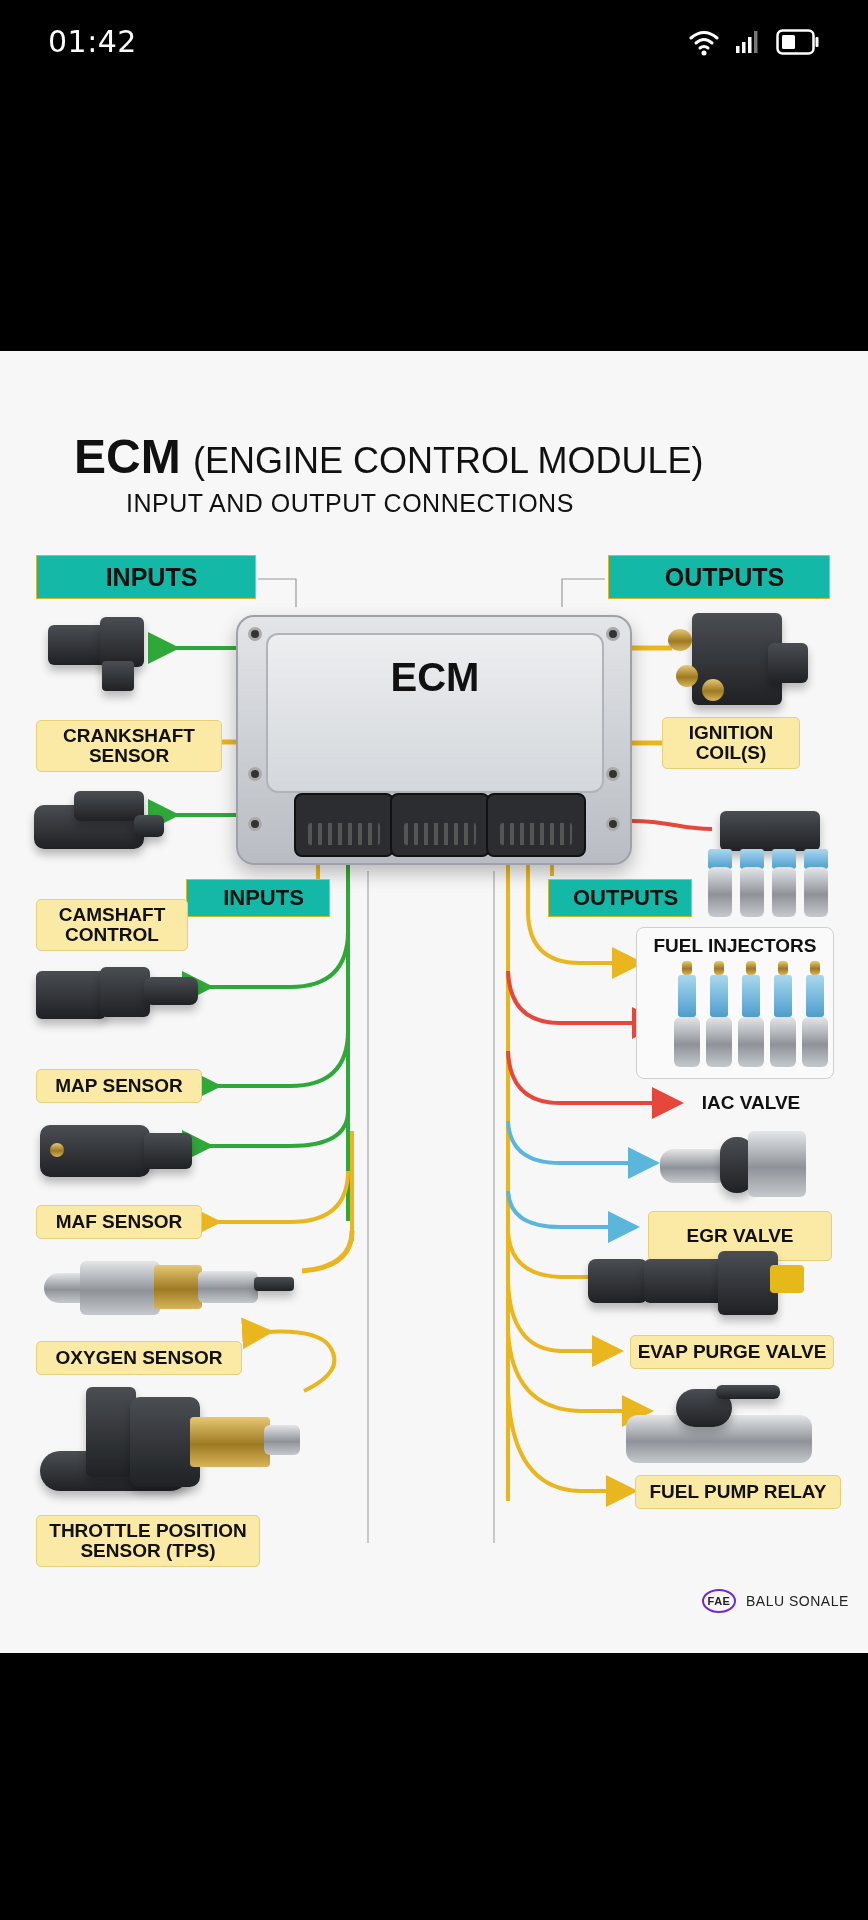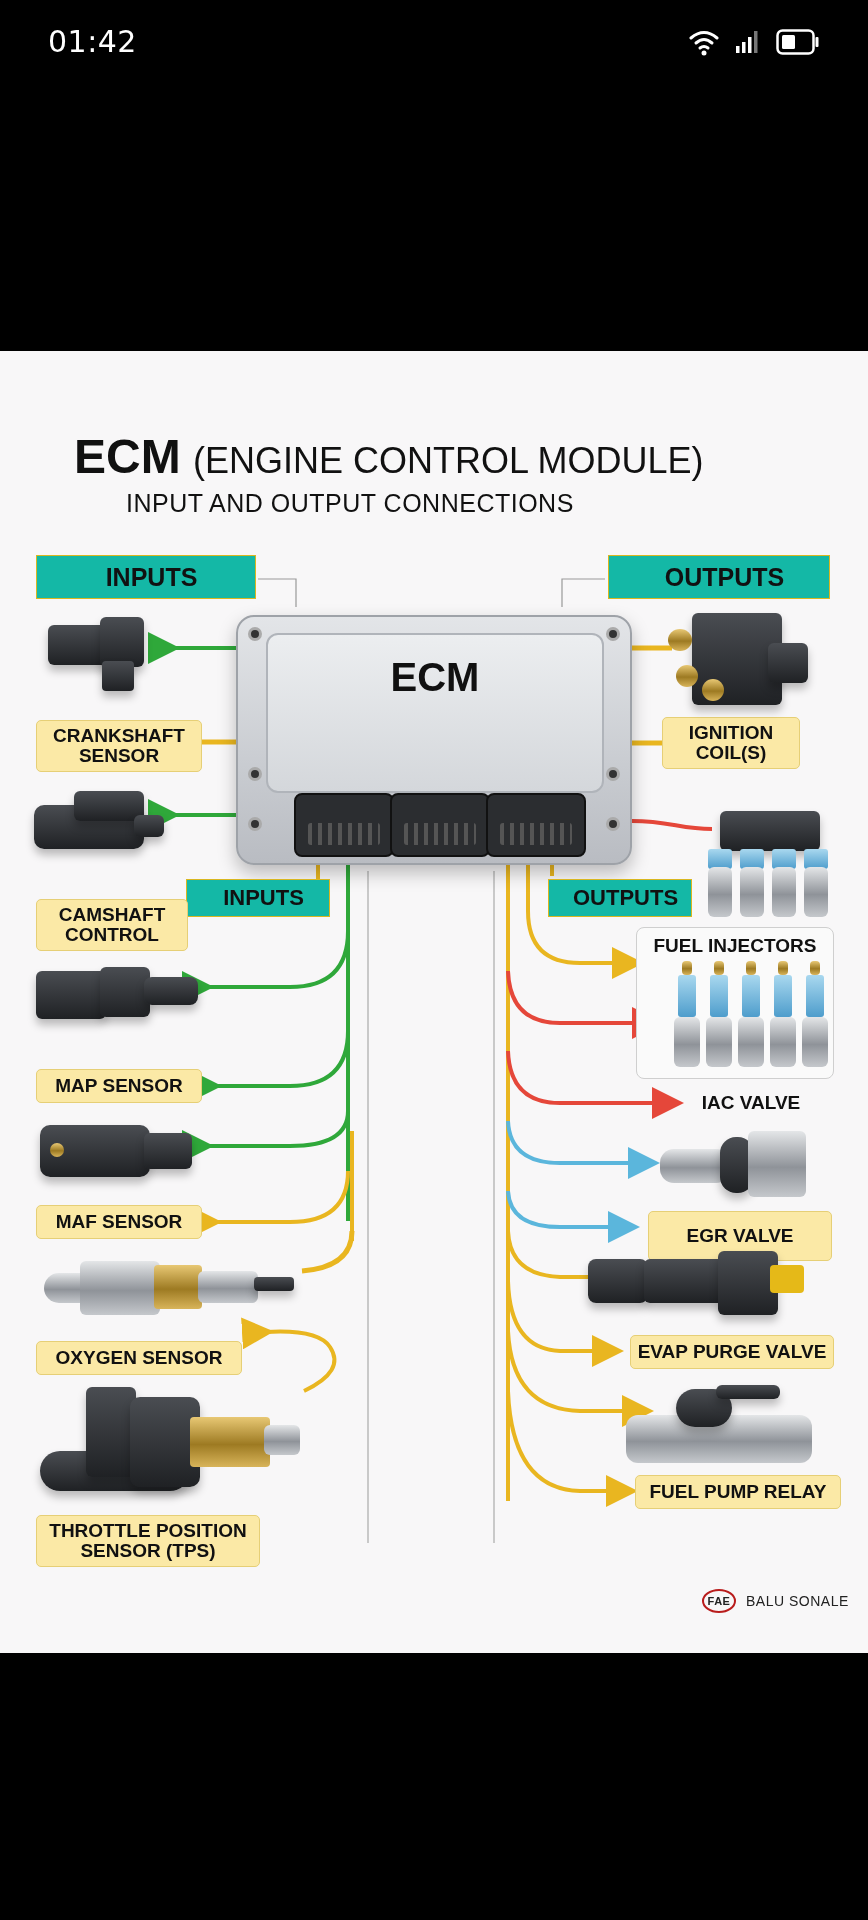--- a/index.html
+++ b/index.html
@@ -40,21 +40,21 @@
   .connector::after { content: ""; position: absolute; left: 12px; right: 12px; top: 28px; height: 22px; background: repeating-linear-gradient(90deg,#555 0 4px, #2b2d30 4px 10px); border-radius: 3px; }
 
   
   .comp { position: absolute; }
   .blk { position: absolute; background: linear-gradient(180deg,#4a4d52,#1f2124); border-radius: 6px; box-shadow: 0 6px 8px rgba(0,0,0,0.25); }
   .metal { position: absolute; background: linear-gradient(180deg,#e4e6e8,#8f9399 55%,#c5c8cc); border-radius: 6px; }
   .brass { position: absolute; background: linear-gradient(180deg,#e8c874,#9d7a22 55%,#d8b45a); border-radius: 4px; }
   .blue { position: absolute; background: linear-gradient(180deg,#a9d8ef,#4e9dcc); border-radius: 3px; }
 
   .watermark { position: absolute; left: 702px; top: 1238px; display: flex; align-items: center; gap: 10px; font-size: 14px; color: #222; letter-spacing: 0.5px; }
-  .wm-logo { width: 34px; height: 24px; border: 2px solid #b91c1c; border-radius: 50%; font-weight: 700; font-size: 11px; display: flex; align-items: center; justify-content: center; }
+  .wm-logo { width: 34px; height: 24px; border: 2px solid #6d28d9; border-radius: 50%; font-weight: 700; font-size: 11px; display: flex; align-items: center; justify-content: center; }
 
   .nav-bar { position: absolute; left: 0; top: 1653px; width: 868px; height: 267px; background: #000; }
 </style>
 </head>
 <body>
 
 <div class="status-bar">
   <div class="status-time">01:42</div>
   <div class="status-icons">
     <svg width="32" height="28" viewBox="0 0 32 28">
@@ -154,21 +154,21 @@
     <div class="connector" style="left:56px"></div>
     <div class="connector" style="left:152px"></div>
     <div class="connector" style="left:248px"></div>
   </div>
 
   <div class="tag hdr" style="left:36px;top:204px;width:220px;height:44px">INPUTS</div>
   <div class="tag hdr" style="left:608px;top:204px;width:222px;height:44px">OUTPUTS</div>
   <div class="tag hdr" style="left:186px;top:528px;width:144px;height:38px;font-size:22px">INPUTS</div>
   <div class="tag hdr" style="left:548px;top:528px;width:144px;height:38px;font-size:22px">OUTPUTS</div>
 
-  <div class="tag" style="left:36px;top:369px;width:166px;height:52px">CRANKSHAFT SENSOR</div>
+  <div class="tag" style="left:36px;top:369px;width:186px;height:52px">CRANKSHAFT SENSOR</div>
   <div class="tag" style="left:36px;top:548px;width:152px;height:52px">CAMSHAFT CONTROL</div>
   <div class="tag" style="left:36px;top:718px;width:166px;height:34px">MAP SENSOR</div>
   <div class="tag" style="left:36px;top:854px;width:166px;height:34px">MAF SENSOR</div>
   <div class="tag" style="left:36px;top:1164px;width:224px;height:52px">THROTTLE POSITION SENSOR (TPS)</div>
   <div class="tag" style="left:36px;top:990px;width:206px;height:34px">OXYGEN SENSOR</div>
 
   <div class="tag" style="left:662px;top:366px;width:138px;height:52px">IGNITION COIL(S)</div>
   <div class="panel" style="left:636px;top:576px;width:198px;height:152px"></div>
   <div class="tag plain" style="left:640px;top:580px;width:190px;height:30px">FUEL INJECTORS</div>
   <div class="tag plain" style="left:686px;top:736px;width:130px;height:32px">IAC VALVE</div>

